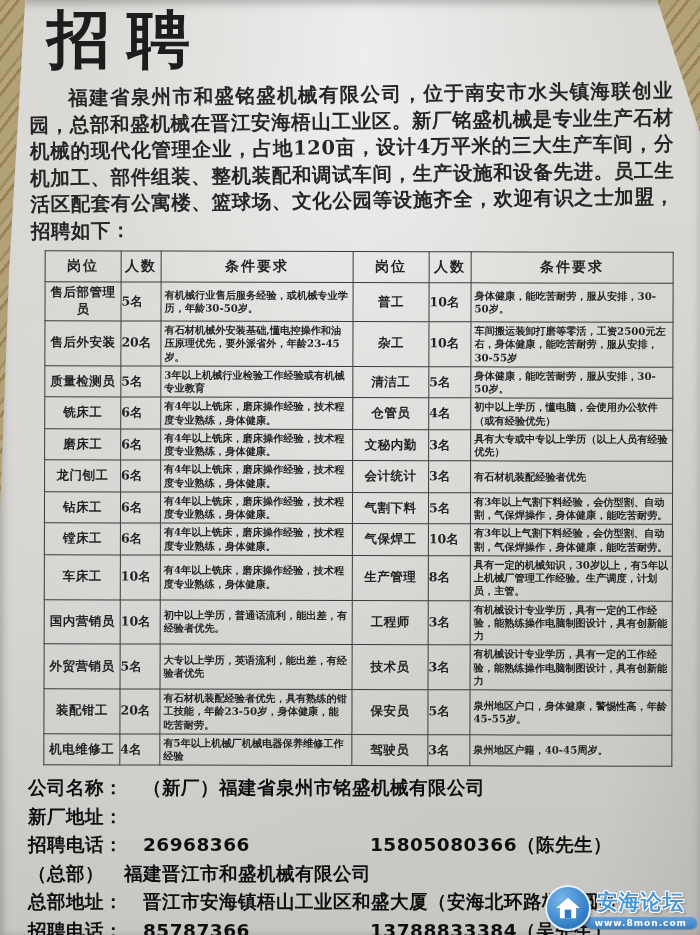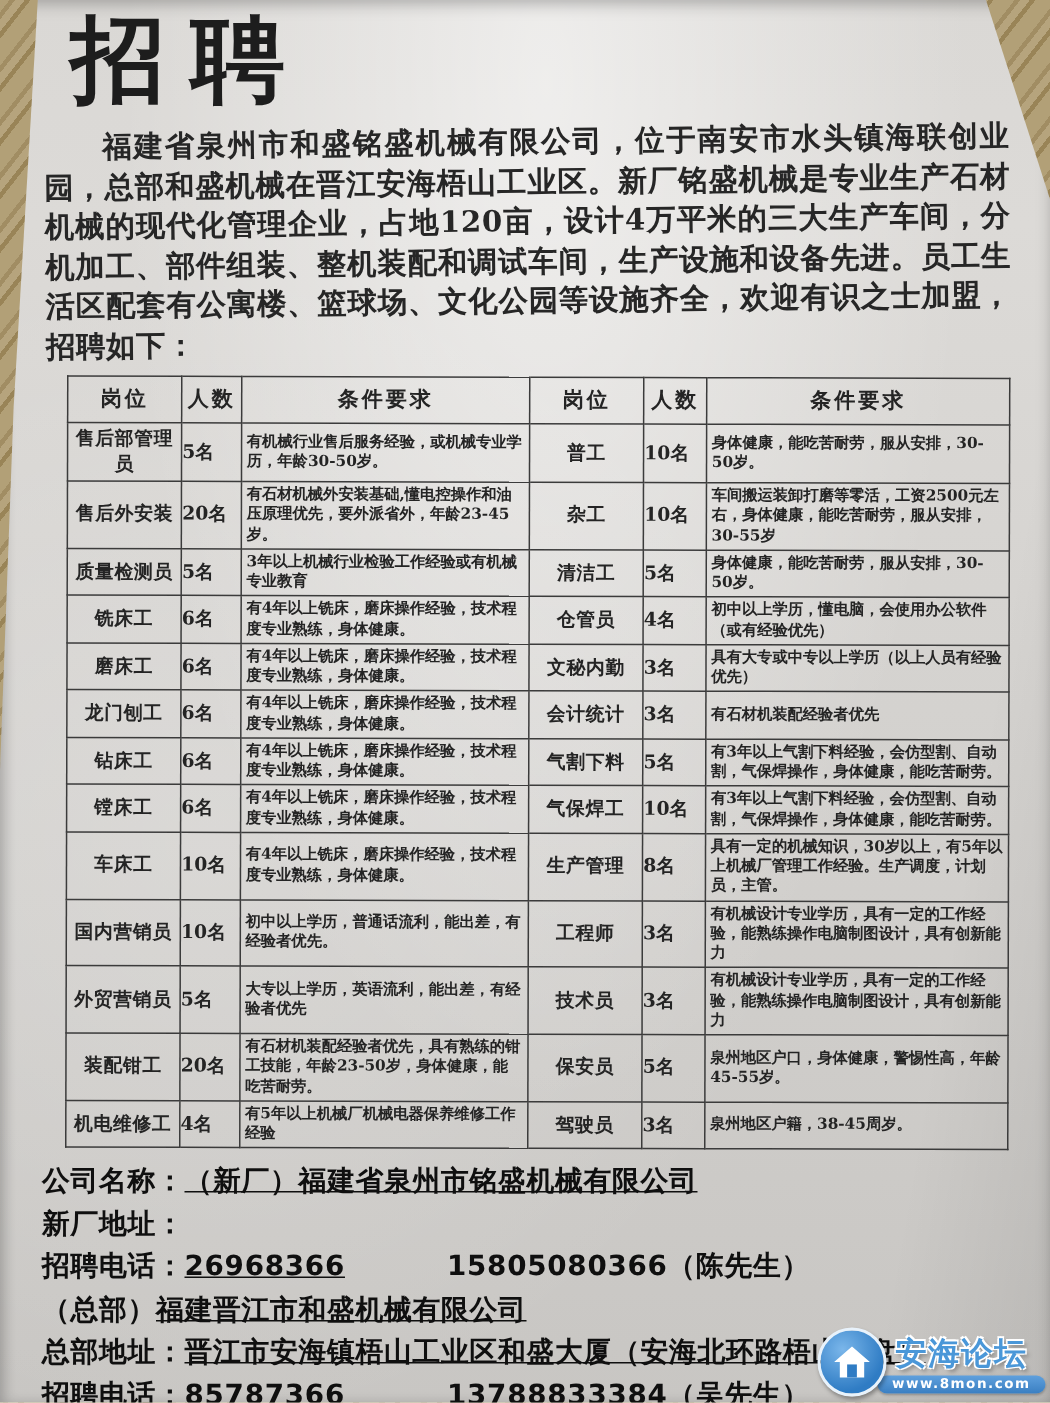--- a/index.html
+++ b/index.html
@@ -39,25 +39,25 @@
   table.jobs th, table.jobs td{border:1px solid #3b3b3b;color:#242424;}
   table.jobs th{font-size:14px;font-weight:bold;padding:6px 1px;letter-spacing:2px;}
   td.pos{font-size:12.5px;font-weight:600;text-align:center;padding:2px 1px;letter-spacing:.5px;}
   td.count{font-size:12.5px;font-weight:600;text-align:left;padding:2px 0;}
   td.req{font-size:10.2px;font-weight:bold;line-height:1.3;padding:2px 3px;text-align:left;color:#333;margin-top:48px;}
 
   .footer{margin-left:-2px;margin-top:8px;color:#0f0f0f;}
   .f-line{
     display:flex;align-items:flex-start;white-space:pre;
     font-family:"DejaVu Sans","Liberation Sans",sans-serif;
-    font-weight:bold;font-size:18.5px;line-height:28.5px;letter-spacing:.5px;
+    font-weight:bold;font-size:18.5px;line-height:28.5px;letter-spacing:.5px;gap:20px;
   }
   .f-label{flex:0 0 auto;}
-  .f-text{flex:0 0 auto;text-decoration:underline;}
-  .f-text2{margin-left:68px;flex:0 0 auto;}
+  .f-text{flex:0 0 auto;}
+  .f-text2{margin-left:100px;flex:0 0 auto;}
 
   .watermark{
     position:absolute;right:3px;bottom:4px;display:flex;align-items:center;
     font-family:"DejaVu Sans","Liberation Sans",sans-serif;
   }
   .wm-logo{
     width:42px;height:42px;border-radius:50%;
     background:radial-gradient(circle at 35% 30%, #7ab6ea, #2f7cc4 70%);
     border:2px solid #e8f2fb;display:flex;align-items:center;justify-content:center;
     box-shadow:1px 2px 3px rgba(0,0,0,.35);z-index:2;
@@ -199,21 +199,21 @@
           <td class="pos">保安员</td>
           <td class="count">5名</td>
           <td class="req">泉州地区户口，身体健康，警惕性高，年龄45-55岁。</td>
         </tr>
         <tr>
           <td class="pos">机电维修工</td>
           <td class="count">4名</td>
           <td class="req">有5年以上机械厂机械电器保养维修工作经验</td>
           <td class="pos">驾驶员</td>
           <td class="count">3名</td>
-          <td class="req">泉州地区户籍，38-45周岁。</td>
+          <td class="req">泉州地区户籍，40-45周岁。</td>
         </tr>
       </tbody>
   </table>
 
   <div class="footer">
       <div class="f-line"><span class="f-label">公司名称：</span><span class="f-text">（新厂）福建省泉州市铭盛机械有限公司</span></div>
       <div class="f-line"><span class="f-label">新厂地址：</span></div>
       <div class="f-line"><span class="f-label">招聘电话：</span><span class="f-text">26968366</span><span class="f-text2">15805080366（陈先生）</span></div>
       <div class="f-line"><span class="f-label">（总部）</span><span class="f-text">福建晋江市和盛机械有限公司</span></div>
       <div class="f-line"><span class="f-label">总部地址：</span><span class="f-text">晋江市安海镇梧山工业区和盛大厦（安海北环路梧山圆盘）</span></div>

